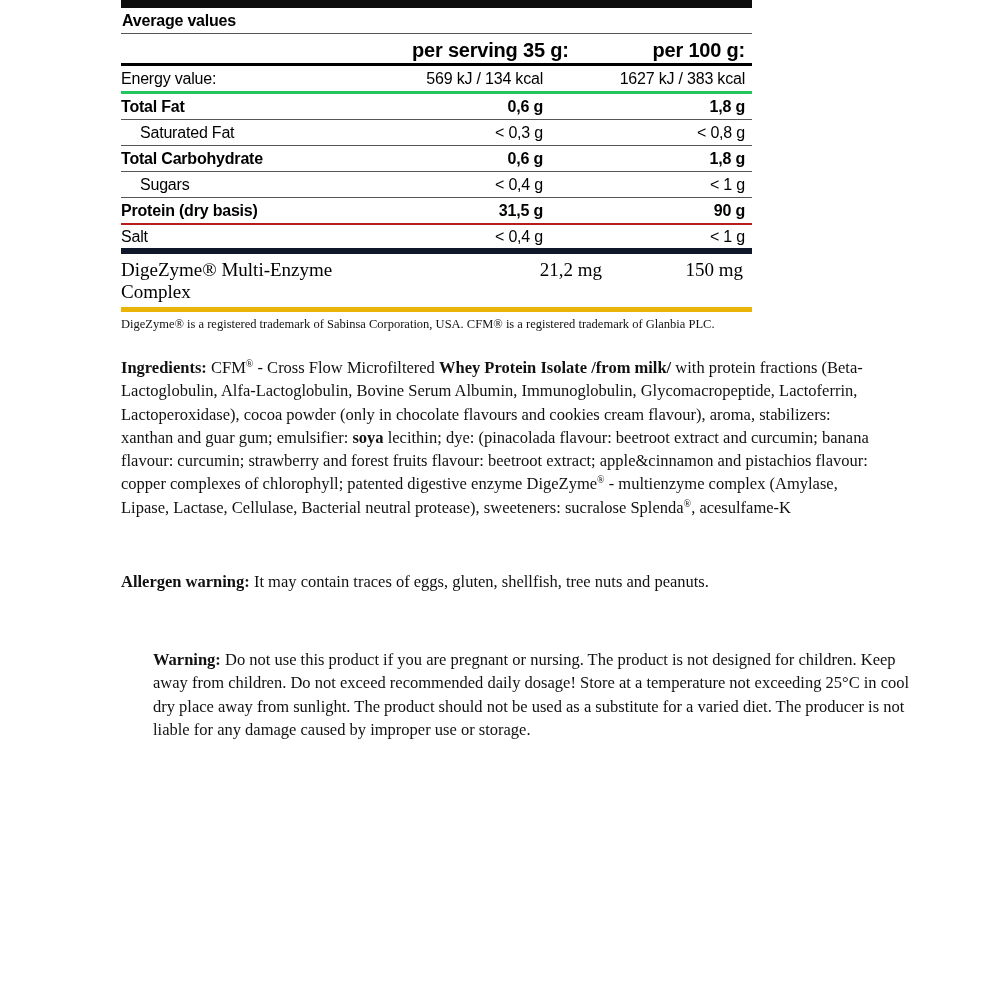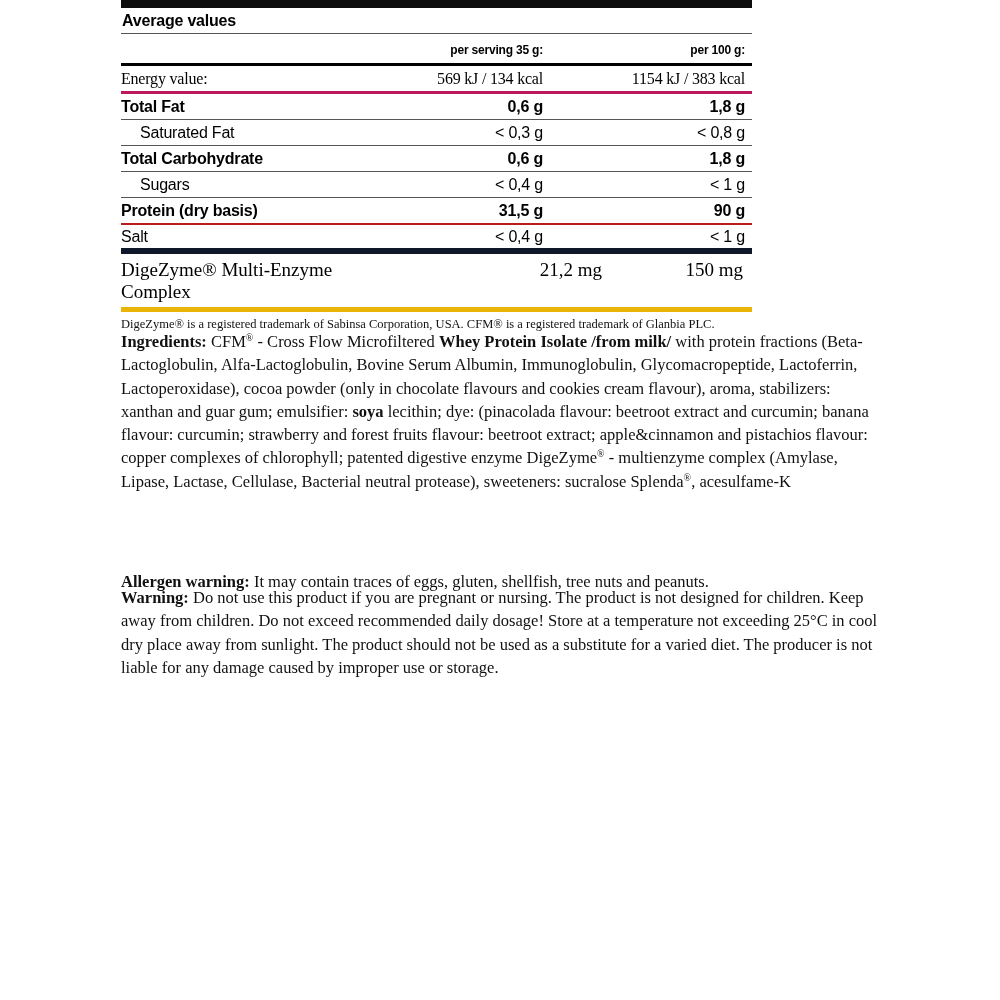--- a/index.html
+++ b/index.html
@@ -9,45 +9,45 @@
   
   .nutrition{position:absolute;left:121px;top:0;width:631px;}
   .topbar{height:8px;background:#0d0d0d;}
   .ttitle{font-weight:bold;font-size:16px;line-height:18px;padding:4px 0 3px 1px;
           border-bottom:1px solid #555;letter-spacing:-0.2px;}
   .trow-grid{display:grid;grid-template-columns:1fr 160px 180px;align-items:baseline;}
   .c2,.c3{text-align:right;white-space:nowrap;}
   .c2{padding-right:29px;}
   .c3{padding-right:7px;}
   .thead{padding:7px 0 4px 0;border-bottom:3px solid #000;font-weight:bold;
-         font-size:12px;line-height:18px;letter-spacing:-0.2px;}
+         font-size:20px;line-height:18px;letter-spacing:-0.2px;}
   .rows .trow{padding:4px 0 3px 0;font-size:16px;line-height:18px;letter-spacing:-0.2px;}
-  .rows .trow:nth-child(1){border-bottom:3px solid #be185d;font-family:Liberation Serif, serif;}
+  .rows .trow:nth-child(1){border-bottom:3px solid #22c55e;}
   .rows .trow:nth-child(2),
   .rows .trow:nth-child(3),
   .rows .trow:nth-child(4),
   .rows .trow:nth-child(5){border-bottom:1px solid #555;}
   .rows .trow:nth-child(6){border-bottom:2px solid #b91c1c;}
   .rows .trow:nth-child(7){border-bottom:6px solid #0f172a;padding:3px 0 2px 0;}
   .trow.bold .c1,.trow.bold .c2,.trow.bold .c3{font-weight:bold;}
   .trow.indent .c1{padding-left:19px;}
   .enzyme{grid-template-columns:1fr 240px 150px;font-family:"Liberation Serif",serif;
           font-size:19px;line-height:22px;padding:5px 0 4px 0;border-bottom:5px solid #eab308;
           letter-spacing:0;}
   .enzyme .c2{padding-right:0;}
   .enzyme .c3{padding-right:9px;}
   .footnote{font-family:"Liberation Serif",serif;font-size:12.5px;line-height:16px;
             margin-top:4px;color:#111;}
 
   
   .para{position:absolute;left:121px;width:765px;margin:0;
         font-family:"Liberation Serif",serif;font-size:16.5px;line-height:23.3px;color:#111;}
-  #ingredients{top:330px;}
+  #ingredients{top:356px;}
   #allergen{top:570px;}
-  #warning{top:586px;}
+  #warning{top:648px;margin-left:32px;}
   .b{font-weight:bold;}
   sup{font-size:0.6em;line-height:0;}
 </style>
 </head>
 <body>
 
 <div class="page">
 
   <section class="nutrition">
     <div class="topbar"></div>
@@ -56,21 +56,21 @@
     <div class="thead trow-grid">
       <span class="c1"></span>
       <span class="c2">per serving 35 g:</span>
       <span class="c3">per 100 g:</span>
     </div>
 
     <div class="rows">
         <div class="trow trow-grid ">
           <span class="c1">Energy value:</span>
           <span class="c2">569 kJ / 134 kcal</span>
-          <span class="c3">1154 kJ / 383 kcal</span>
+          <span class="c3">1627 kJ / 383 kcal</span>
         </div>
         <div class="trow trow-grid bold">
           <span class="c1">Total Fat</span>
           <span class="c2">0,6 g</span>
           <span class="c3">1,8 g</span>
         </div>
         <div class="trow trow-grid indent">
           <span class="c1">Saturated Fat</span>
           <span class="c2">&lt; 0,3 g</span>
           <span class="c3">&lt; 0,8 g</span>

